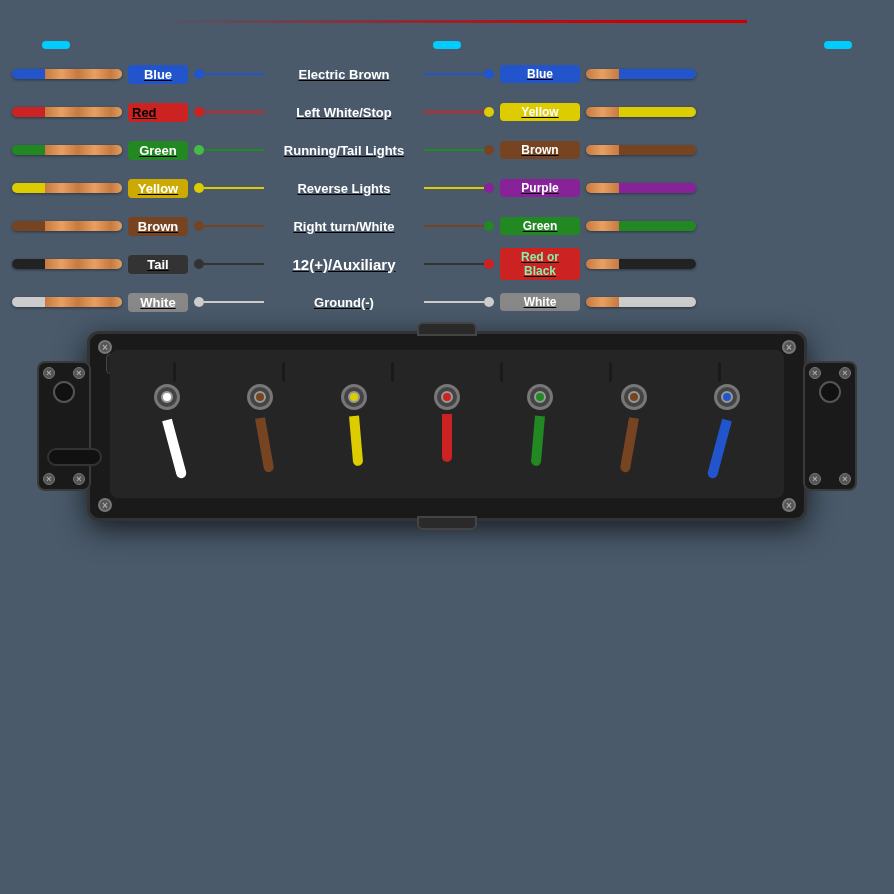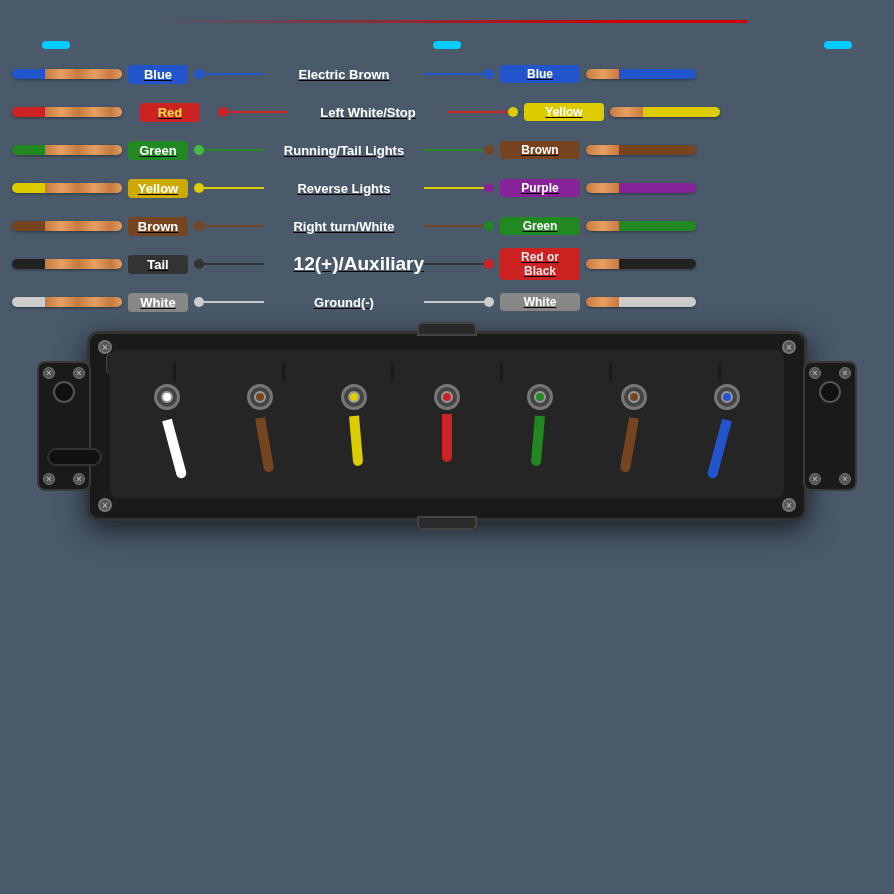--- a/index.html
+++ b/index.html
@@ -144,21 +144,21 @@
       <div style="width: 10px; height: 10px; border-radius: 50%; background: rgb(34, 85, 204); flex-shrink: 0;"></div>
       <div style="width: 60px; height: 2px; background: rgb(34, 85, 204); flex-shrink: 0;"></div>
       <div style="font-size: 13px; font-weight: 700; color: rgb(255, 255, 255); white-space: nowrap; width: 160px; text-align: center; flex-shrink: 0;">Electric Brown</div>
       <div style="width: 60px; height: 2px; background: rgb(34, 85, 204); flex-shrink: 0;"></div>
       <div style="width: 10px; height: 10px; border-radius: 50%; background: rgb(34, 85, 204); flex-shrink: 0;"></div>
       <div style="width: 80px; text-align: center; font-weight: 900; font-size: 12px; color: rgb(255, 255, 255); background: rgb(34, 85, 204); border-radius: 4px; padding: 2px 4px; margin: 0px 6px; flex-shrink: 0;">Blue</div>
       <div style="width: 110px; height: 10px; border-radius: 5px; flex-shrink: 0; box-shadow: rgba(0, 0, 0, 0.4) 0px 1px 3px; background: linear-gradient(90deg, rgb(200, 121, 65) 0%, rgb(232, 160, 96) 15%, rgb(200, 121, 65) 30%, rgb(34, 85, 204) 30%, rgb(34, 85, 204) 100%);"></div>
     </div>
     <div class="full-row">
       <div style="width: 110px; height: 10px; border-radius: 5px; background: linear-gradient(90deg, rgb(204, 34, 34) 0%, rgb(204, 34, 34) 30%, rgb(200, 121, 65) 30%, rgb(232, 160, 96) 45%, rgb(200, 121, 65) 60%, rgb(232, 160, 96) 75%, rgb(200, 121, 65) 90%, rgb(224, 160, 96) 100%); flex-shrink: 0; box-shadow: rgba(0, 0, 0, 0.4) 0px 1px 3px;"></div>
-      <div style="width: 60px; text-align: center; font-weight: 900; font-size: 13px; color: #fde047; background: rgb(204, 34, 34); border-radius: 4px; padding: 2px 4px; margin: 0px 18px; flex-shrink: 0;">Red</div>
+      <div style="width: 60px; font-weight: 900; font-size: 13px; color: #000000; background: rgb(204, 34, 34); border-radius: 4px; padding: 2px 4px; margin: 0px 6px; flex-shrink: 0;">Red</div>
       <div style="width: 10px; height: 10px; border-radius: 50%; background: rgb(204, 34, 34); flex-shrink: 0;"></div>
       <div style="width: 60px; height: 2px; background: rgb(204, 34, 34); flex-shrink: 0;"></div>
       <div style="font-size: 13px; font-weight: 700; color: rgb(255, 255, 255); white-space: nowrap; width: 160px; text-align: center; flex-shrink: 0;">Left White/Stop</div>
       <div style="width: 60px; height: 2px; background: rgb(204, 34, 34); flex-shrink: 0;"></div>
       <div style="width: 10px; height: 10px; border-radius: 50%; background: rgb(221, 204, 0); flex-shrink: 0;"></div>
       <div style="width: 80px; text-align: center; font-weight: 900; font-size: 12px; color: rgb(255, 255, 255); background: rgb(221, 204, 0); border-radius: 4px; padding: 2px 4px; margin: 0px 6px; flex-shrink: 0;">Yellow</div>
       <div style="width: 110px; height: 10px; border-radius: 5px; flex-shrink: 0; box-shadow: rgba(0, 0, 0, 0.4) 0px 1px 3px; background: linear-gradient(90deg, rgb(200, 121, 65) 0%, rgb(232, 160, 96) 15%, rgb(200, 121, 65) 30%, rgb(221, 204, 0) 30%, rgb(221, 204, 0) 100%);"></div>
     </div>
     <div class="full-row">
       <div style="width: 110px; height: 10px; border-radius: 5px; background: linear-gradient(90deg, rgb(34, 136, 34) 0%, rgb(34, 136, 34) 30%, rgb(200, 121, 65) 30%, rgb(232, 160, 96) 45%, rgb(200, 121, 65) 60%, rgb(232, 160, 96) 75%, rgb(200, 121, 65) 90%, rgb(224, 160, 96) 100%); flex-shrink: 0; box-shadow: rgba(0, 0, 0, 0.4) 0px 1px 3px;"></div>
@@ -191,24 +191,24 @@
       <div style="width: 60px; height: 2px; background: rgb(119, 68, 34); flex-shrink: 0;"></div>
       <div style="width: 10px; height: 10px; border-radius: 50%; background: rgb(34, 136, 34); flex-shrink: 0;"></div>
       <div style="width: 80px; text-align: center; font-weight: 900; font-size: 12px; color: rgb(255, 255, 255); background: rgb(34, 136, 34); border-radius: 4px; padding: 2px 4px; margin: 0px 6px; flex-shrink: 0;">Green</div>
       <div style="width: 110px; height: 10px; border-radius: 5px; flex-shrink: 0; box-shadow: rgba(0, 0, 0, 0.4) 0px 1px 3px; background: linear-gradient(90deg, rgb(200, 121, 65) 0%, rgb(232, 160, 96) 15%, rgb(200, 121, 65) 30%, rgb(34, 136, 34) 30%, rgb(34, 136, 34) 100%);"></div>
     </div>
     <div class="full-row">
       <div style="width: 110px; height: 10px; border-radius: 5px; background: linear-gradient(90deg, rgb(34, 34, 34) 0%, rgb(34, 34, 34) 30%, rgb(200, 121, 65) 30%, rgb(232, 160, 96) 45%, rgb(200, 121, 65) 60%, rgb(232, 160, 96) 75%, rgb(200, 121, 65) 90%, rgb(224, 160, 96) 100%); flex-shrink: 0; box-shadow: rgba(0, 0, 0, 0.4) 0px 1px 3px;"></div>
       <div style="width: 60px; text-align: center; font-weight: 900; font-size: 13px; color: rgb(255, 255, 255); background: rgb(51, 51, 51); border-radius: 4px; padding: 2px 4px; margin: 0px 6px; flex-shrink: 0;">Tail</div>
       <div style="width: 10px; height: 10px; border-radius: 50%; background: rgb(51, 51, 51); flex-shrink: 0;"></div>
       <div style="width: 60px; height: 2px; background: rgb(51, 51, 51); flex-shrink: 0;"></div>
-      <div style="font-size: 19px; font-weight: 700; color: rgb(255, 255, 255); white-space: nowrap; width: 160px; text-align: right; flex-shrink: 0;">12(+)/Auxiliary</div>
+      <div style="font-size: 15px; font-weight: 700; color: rgb(255, 255, 255); white-space: nowrap; width: 160px; text-align: center; flex-shrink: 0;">12(+)/Auxiliary</div>
       <div style="width: 60px; height: 2px; background: rgb(51, 51, 51); flex-shrink: 0;"></div>
       <div style="width: 10px; height: 10px; border-radius: 50%; background: rgb(204, 34, 34); flex-shrink: 0;"></div>
-      <div style="width: 80px; text-align: center; font-weight: 900; font-size: 12px; color: #e5e5e5; background: rgb(204, 34, 34); border-radius: 4px; padding: 2px 4px; margin: 0px 6px; flex-shrink: 0;">Red or Black</div>
+      <div style="width: 80px; text-align: center; font-weight: 900; font-size: 12px; color: #86efac; background: rgb(204, 34, 34); border-radius: 4px; padding: 2px 4px; margin: 0px 6px; flex-shrink: 0;">Red or Black</div>
       <div style="width: 110px; height: 10px; border-radius: 5px; flex-shrink: 0; box-shadow: rgba(0, 0, 0, 0.4) 0px 1px 3px; background: linear-gradient(90deg, rgb(200, 121, 65) 0%, rgb(232, 160, 96) 15%, rgb(200, 121, 65) 30%, rgb(34, 34, 34) 30%, rgb(34, 34, 34) 100%);"></div>
     </div>
     <div class="full-row">
       <div style="width: 110px; height: 10px; border-radius: 5px; background: linear-gradient(90deg, rgb(204, 204, 204) 0%, rgb(204, 204, 204) 30%, rgb(200, 121, 65) 30%, rgb(232, 160, 96) 45%, rgb(200, 121, 65) 60%, rgb(232, 160, 96) 75%, rgb(200, 121, 65) 90%, rgb(224, 160, 96) 100%); flex-shrink: 0; box-shadow: rgba(0, 0, 0, 0.4) 0px 1px 3px;"></div>
       <div style="width: 60px; text-align: center; font-weight: 900; font-size: 13px; color: rgb(255, 255, 255); background: rgb(136, 136, 136); border-radius: 4px; padding: 2px 4px; margin: 0px 6px; flex-shrink: 0;">White</div>
       <div style="width: 10px; height: 10px; border-radius: 50%; background: rgb(204, 204, 204); flex-shrink: 0;"></div>
       <div style="width: 60px; height: 2px; background: rgb(204, 204, 204); flex-shrink: 0;"></div>
       <div style="font-size: 13px; font-weight: 700; color: rgb(255, 255, 255); white-space: nowrap; width: 160px; text-align: center; flex-shrink: 0;">Ground(-)</div>
       <div style="width: 60px; height: 2px; background: rgb(204, 204, 204); flex-shrink: 0;"></div>
       <div style="width: 10px; height: 10px; border-radius: 50%; background: rgb(204, 204, 204); flex-shrink: 0;"></div>

